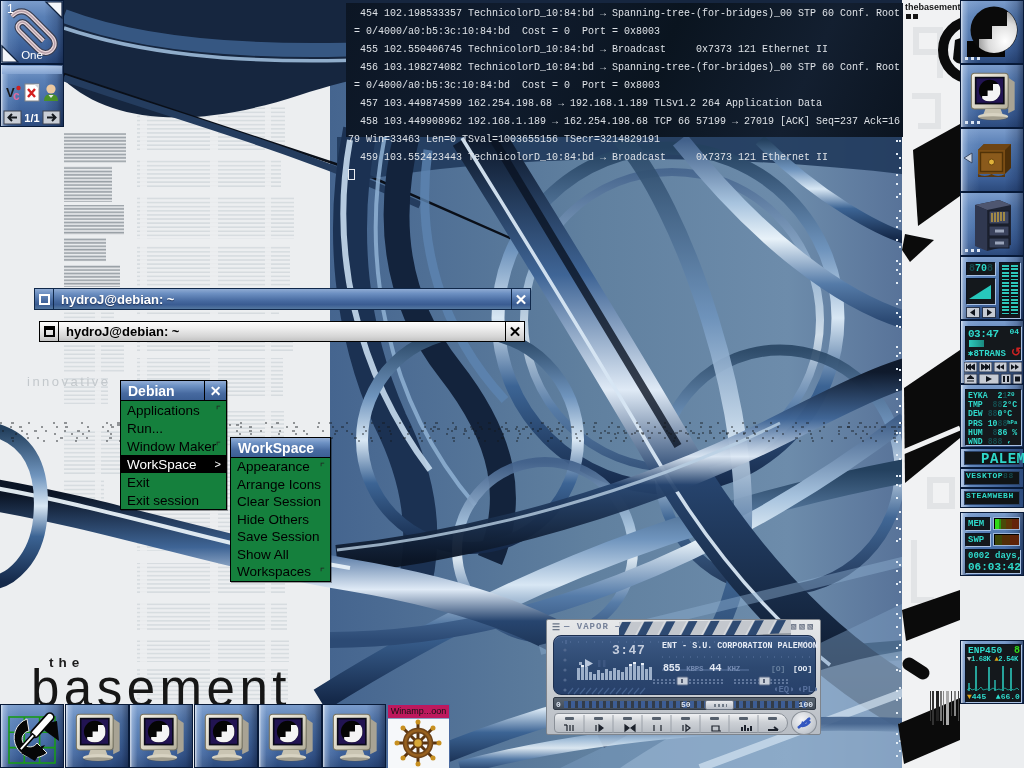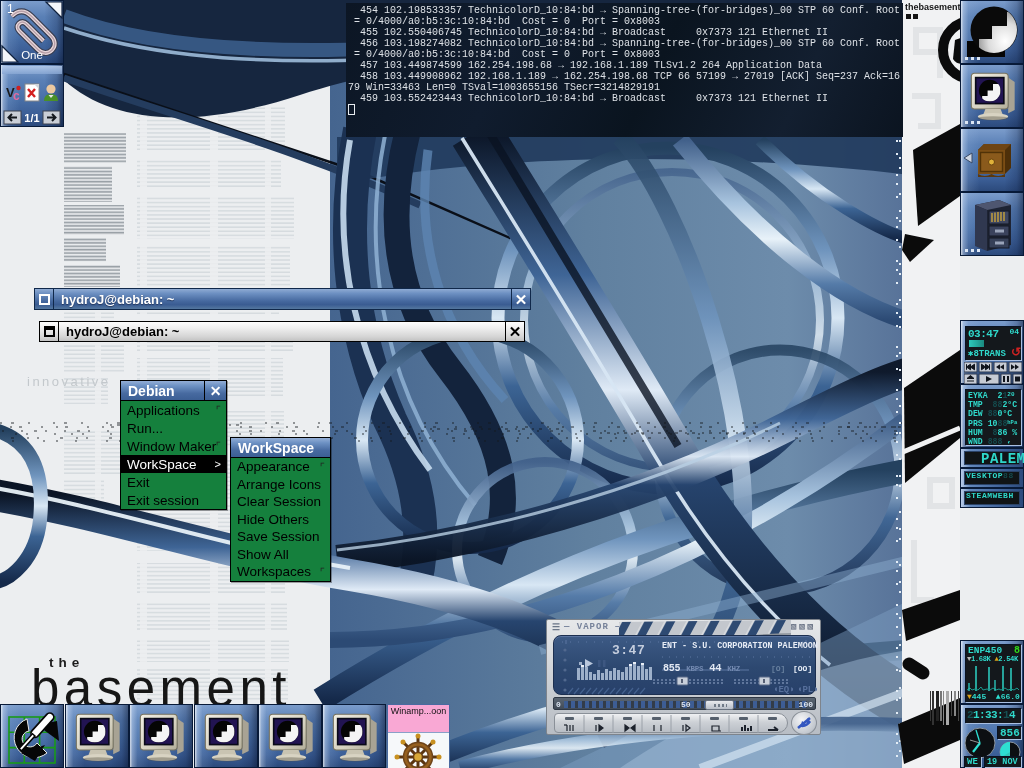--- a/index.html
+++ b/index.html
@@ -1,21 +1,21 @@
 <!DOCTYPE html>
 <html><head>
 <meta charset="utf-8">
 <style>
 html,body{margin:0;padding:0;width:1024px;height:768px;overflow:hidden;background:#e9ebed;}
 *{box-sizing:border-box;}
 body{font-family:"Liberation Sans",sans-serif;position:relative;}
 .abs{position:absolute;}
 
 #term{left:346px;top:3px;width:557px;height:134px;background:linear-gradient(115deg,#0c1624 0%,#101c2e 30%,#0a141f 55%,#131f30 80%,#0b1420 100%);}
-#term pre{margin:0;padding:2px 0 0 2px;font-family:"Liberation Mono",monospace;font-size:10px;line-height:11px;color:#dde1e6;letter-spacing:0px;}
+#term pre{margin:0;padding:2px 0 0 2px;font-family:"Liberation Mono",monospace;font-size:10px;line-height:18px;color:#dde1e6;letter-spacing:0px;}
 #cursor{display:inline-block;width:7px;height:11px;border:1px solid #e8ecf0;vertical-align:-2px;}
 
 .tbar{height:22px;display:flex;align-items:stretch;border:1px solid #10284a;}
 .tbar .btn{width:19px;border-right:1px solid #10284a;display:flex;align-items:center;justify-content:center;flex:none;}
 .tbar .btnr{border-right:none;border-left:1px solid #10284a;}
 .tbar .ttl{flex:1;padding-left:7px;display:flex;align-items:center;font-weight:bold;font-size:13px;}
 #tb1{left:34px;top:288px;width:497px;}
 #tb1 .grad{background:linear-gradient(180deg,#8fabd3 0%,#6d90c2 22%,#46699f 60%,#3a5c92 78%,#54779f 100%);}
 #tb1 .ttl{color:#fff;text-shadow:0 1px 1px #23375c;}
 #tb2{left:39px;top:321px;width:486px;height:21px;border-color:#000;}
@@ -409,20 +409,44 @@
           <line x1="43" y1="19" x2="43" y2="28"></line>
         </g>
    <rect x="28" y="33" width="20" height="10" fill="#3a425c" stroke="#141824" stroke-width="1"></rect>
    <rect x="34" y="36.5" width="9" height="3" fill="#9aa4ba"></rect>
    <rect x="28" y="45" width="20" height="10" fill="#364058" stroke="#141824" stroke-width="1"></rect>
    <rect x="34" y="48.5" width="9" height="3" fill="#9aa4ba"></rect>
   </svg>
   <div class="dots3"></div>
  </div>
 
+ <div class="dtile tile" style="top:256px">
+  <div class="ipanel" style="left:5px;top:5px;width:29px;height:13px;">
+        <span class="lcd" style="position:absolute;left:2px;top:0px;font-size:10px;"><span style="color:#14494c">8</span>70<span style="color:#14494c">8</span></span>
+      </div>
+  <div class="ipanel" style="left:5px;top:21px;width:29px;height:26px;">
+   <svg width="27" height="24" style="display:block">
+          <polygon points="2,20 24,20 24,6" fill="#27c8bc"></polygon>
+        </svg>
+  </div>
+  <div class="abs" style="left:5px;top:50px;width:14px;height:11px;background:#c6cbd4;border:1px solid #2a3448;">
+        <svg width="12" height="9" style="display:block">
+          <polygon points="8,1 3,4.5 8,8" fill="#10141c"></polygon>
+        </svg>
+      </div>
+  <div class="abs" style="left:21px;top:50px;width:14px;height:11px;background:#c6cbd4;border:1px solid #2a3448;">
+        <svg width="12" height="9" style="display:block">
+          <polygon points="4,1 9,4.5 4,8" fill="#10141c"></polygon>
+        </svg>
+      </div>
+  <div class="ipanel" style="left:38px;top:5px;width:21px;height:56px;">
+   <div style="position:absolute;left:2px;top:2px;width:7px;height:50px;background:repeating-linear-gradient(180deg,#2ec8ba 0 1.8px,#0c1014 1.8px 3.4px);"></div>
+   <div style="position:absolute;left:11px;top:2px;width:7px;height:50px;background:repeating-linear-gradient(180deg,#2ec8ba 0 1.8px,#0c1014 1.8px 3.4px);"></div>
+  </div>
+ </div>
 
  <div class="dtile tile" style="top:320px">
   <div class="ipanel" style="left:4px;top:5px;width:56px;height:34px;">
    <span class="lcd" style="position:absolute;left:2px;top:1px;font-size:11px;letter-spacing:-0.5px;">03:47</span>
    <span class="lcd" style="position:absolute;right:2px;top:0;font-size:8px;">04</span>
    <div style="position:absolute;left:3px;top:13px;width:15px;height:7px;background:linear-gradient(90deg,#2ec8ba,#1a8a80)"></div>
    <span class="lcd" style="position:absolute;left:2px;top:21px;font-size:9px;">✱8TRANS</span>
    <span style="position:absolute;right:0px;top:18px;font-size:12px;color:#c22;font-weight:bold;">↺</span>
   </div>
   <svg width="58" height="22" viewBox="0 0 58 22" style="position:absolute;left:3px;top:41px;">
@@ -464,20 +488,31 @@
     </div>
  <div class="strip" style="top:468px">
       <div class="inner"></div>
       <span class="lcd" style="position:absolute;left:5px;top:2px;font-size:8px;">VESKTOP<span style="color:#14494c">88</span></span>
     </div>
  <div class="strip" style="top:488px">
       <div class="inner"></div>
       <span class="lcd" style="position:absolute;left:5px;top:2px;font-size:8px;">STEAMWEBH</span>
     </div>
 
+ <div class="dtile tile" style="top:512px">
+  <div class="ipanel" style="left:4px;top:4px;width:25px;height:13px;">
+        <span class="lcd" style="position:absolute;left:2px;top:1px;font-size:9px;">MEM</span>
+      </div>
+  <div class="abs" style="left:32px;top:4px;width:27px;height:13px;border:1px solid #9db6da;background:linear-gradient(90deg,#30d818 0 5px,#2a9410 5px 7px,#4a4a08 7px 12px,#5e3606 12px 18px,#64240a 18px 27px);box-shadow:inset 1px 1px 0 #000;"></div>
+  <div class="ipanel" style="left:4px;top:20px;width:25px;height:13px;">
+        <span class="lcd" style="position:absolute;left:2px;top:1px;font-size:9px;">SWP</span>
+      </div>
+  <div class="abs" style="left:32px;top:20px;width:27px;height:13px;border:1px solid #9db6da;background:linear-gradient(90deg,#3c4406 0 8px,#522e06 8px 16px,#5e2208 16px 27px);box-shadow:inset 1px 1px 0 #000;"></div>
+  <div class="ipanel lcd" style="left:4px;top:36px;width:55px;height:24px;font-size:9px;padding:1px 0 0 2px;line-height:11px;">0002&nbsp;days,<br><span style="font-size:11px;">06:03:42</span></div>
+ </div>
 
 
  <div class="dtile tile" style="top:640px">
   <div class="ipanel" style="left:4px;top:3px;width:56px;height:58px;">
    <span class="lcd" style="position:absolute;left:2px;top:0;font-size:9.5px;">ENP450</span>
    <span style="position:absolute;right:1px;top:0;font-size:10px;font-weight:bold;color:#30d818;font-family:'Liberation Mono'">8</span>
    <span class="lcd" style="position:absolute;left:1px;top:10px;font-size:7.2px;letter-spacing:-0.4px;"><span style="color:#b8b8b8">▼</span>1.68K&nbsp;<span style="color:#d8a018">▲</span>2.54K</span>
    <svg width="52" height="26" viewBox="0 0 52 26" style="position:absolute;left:1px;top:20px;">
     <g stroke="#2ee0d2" stroke-width="1.4">
             <line x1="9" y1="1" x2="9" y2="26"></line>
@@ -486,35 +521,20 @@
             <line x1="44" y1="3" x2="44" y2="26"></line>
           </g>
     <polyline fill="none" stroke="#1b9a8e" stroke-width="1" points="0,25 3,23 5,25 8,24 11,25 14,22 16,25 20,24 23,25 26,23 29,25 32,24 34,25 38,23 41,25 44,24 47,25 50,23 52,25"></polyline>
     <line x1="2" y1="18" x2="2" y2="26" stroke="#2ee0d2" stroke-width="1.2"></line>
           <line x1="28" y1="15" x2="28" y2="26" stroke="#2ee0d2" stroke-width="1.2"></line>
    </svg>
    <span class="lcd" style="position:absolute;left:1px;bottom:1px;font-size:8px;"><span style="color:#d8a018">▼</span>445&nbsp;&nbsp;<span style="color:#2ee0d2">▲</span>66.0</span>
   </div>
  </div>
 
- <div class="dtile tile" style="top:704px">
-  <div class="ipanel lcd" style="left:4px;top:3px;width:56px;height:15px;font-size:11px;letter-spacing:-0.6px;padding-left:1px;"><span style="color:#155054">2</span>1:33:<span style="color:#155054">1</span>4</div>
-  <svg width="60" height="42" viewBox="0 0 60 42" style="position:absolute;left:2px;top:20px;">
-   <circle cx="17" cy="18" r="15" fill="#0c0f12" stroke="#8a949e" stroke-width="1"></circle>
-   <path d="M 17,18 L 10,27" stroke="#2ee0d2" stroke-width="2.2"></path>
-   <path d="M 17,18 L 13,5" stroke="#2ee0d2" stroke-width="1.3"></path>
-   <path d="M 17,18 L 7,15" stroke="#b8b8b8" stroke-width="0.8"></path>
-   <circle cx="47" cy="27" r="10" fill="#0c0f12" stroke="#8a949e" stroke-width="1"></circle>
-   <path d="M 47,17 A 10,10 0 0 0 47,37 Z" fill="#2ec8ba"></path>
-   <path d="M 47,17 A 10,10 0 0 0 38.5,32 L 47,27 Z" fill="#2ee0d2"></path>
-  </svg>
-  <div class="ipanel lcd" style="left:36px;top:21px;width:24px;height:13px;font-size:11px;padding-left:2px;">856</div>
-  <div class="ipanel lcd" style="left:3px;top:51px;width:17px;height:11px;font-size:9px;padding-left:2px;">WE</div>
-  <div class="ipanel lcd" style="left:23px;top:51px;width:37px;height:11px;font-size:8.5px;padding-left:2px;">19 NOV</div>
- </div>
 </div>
 
 <div class="btile tile" style="left:0">
  <svg width="62" height="62" viewBox="0 0 62 62">
   <g fill="none" stroke="#1a9a1a" stroke-width="1.6">
         <rect x="8" y="12" width="46" height="46"></rect>
         <line x1="23.3" y1="12" x2="23.3" y2="58"></line>
         <line x1="38.6" y1="12" x2="38.6" y2="58"></line>
         <line x1="8" y1="27.3" x2="54" y2="27.3"></line>
         <line x1="8" y1="42.6" x2="54" y2="42.6"></line>
@@ -547,21 +567,21 @@
     <svg width="52" height="50" viewBox="0 0 48 46" style="position:absolute;left:6px;top:7px">
       <use href="#monitor"></use>
     </svg>
   </div>
 <div class="btile tile" style="left:322px">
     <svg width="52" height="50" viewBox="0 0 48 46" style="position:absolute;left:6px;top:7px">
       <use href="#monitor"></use>
     </svg>
   </div>
 <div class="abs" style="left:387px;top:704px;width:63px;height:64px;border:1px solid #4a6aa0;background:#fff;">
- <div style="height:28px;background:#f9a8d4;border-bottom:1px solid #8aa0c8;font-size:9px;color:#111;text-align:center;line-height:12px;">Winamp...oon</div>
+ <div style="height:14px;background:#be185d;border-bottom:1px solid #8aa0c8;font-size:9px;color:#111;text-align:center;line-height:12px;">Winamp...oon</div>
  <svg width="61" height="50" viewBox="0 0 61 50">
   <rect width="61" height="50" fill="#f6f8fa"></rect>
   <g transform="translate(30,24)">
    <g stroke="#5a3410" stroke-width="3">
     <line x1="-21" y1="0" x2="21" y2="0"></line>
           <line x1="0" y1="-21" x2="0" y2="21"></line>
     <line x1="-15" y1="-15" x2="15" y2="15"></line>
           <line x1="-15" y1="15" x2="15" y2="-15"></line>
    </g>
    <g fill="#c89020">

